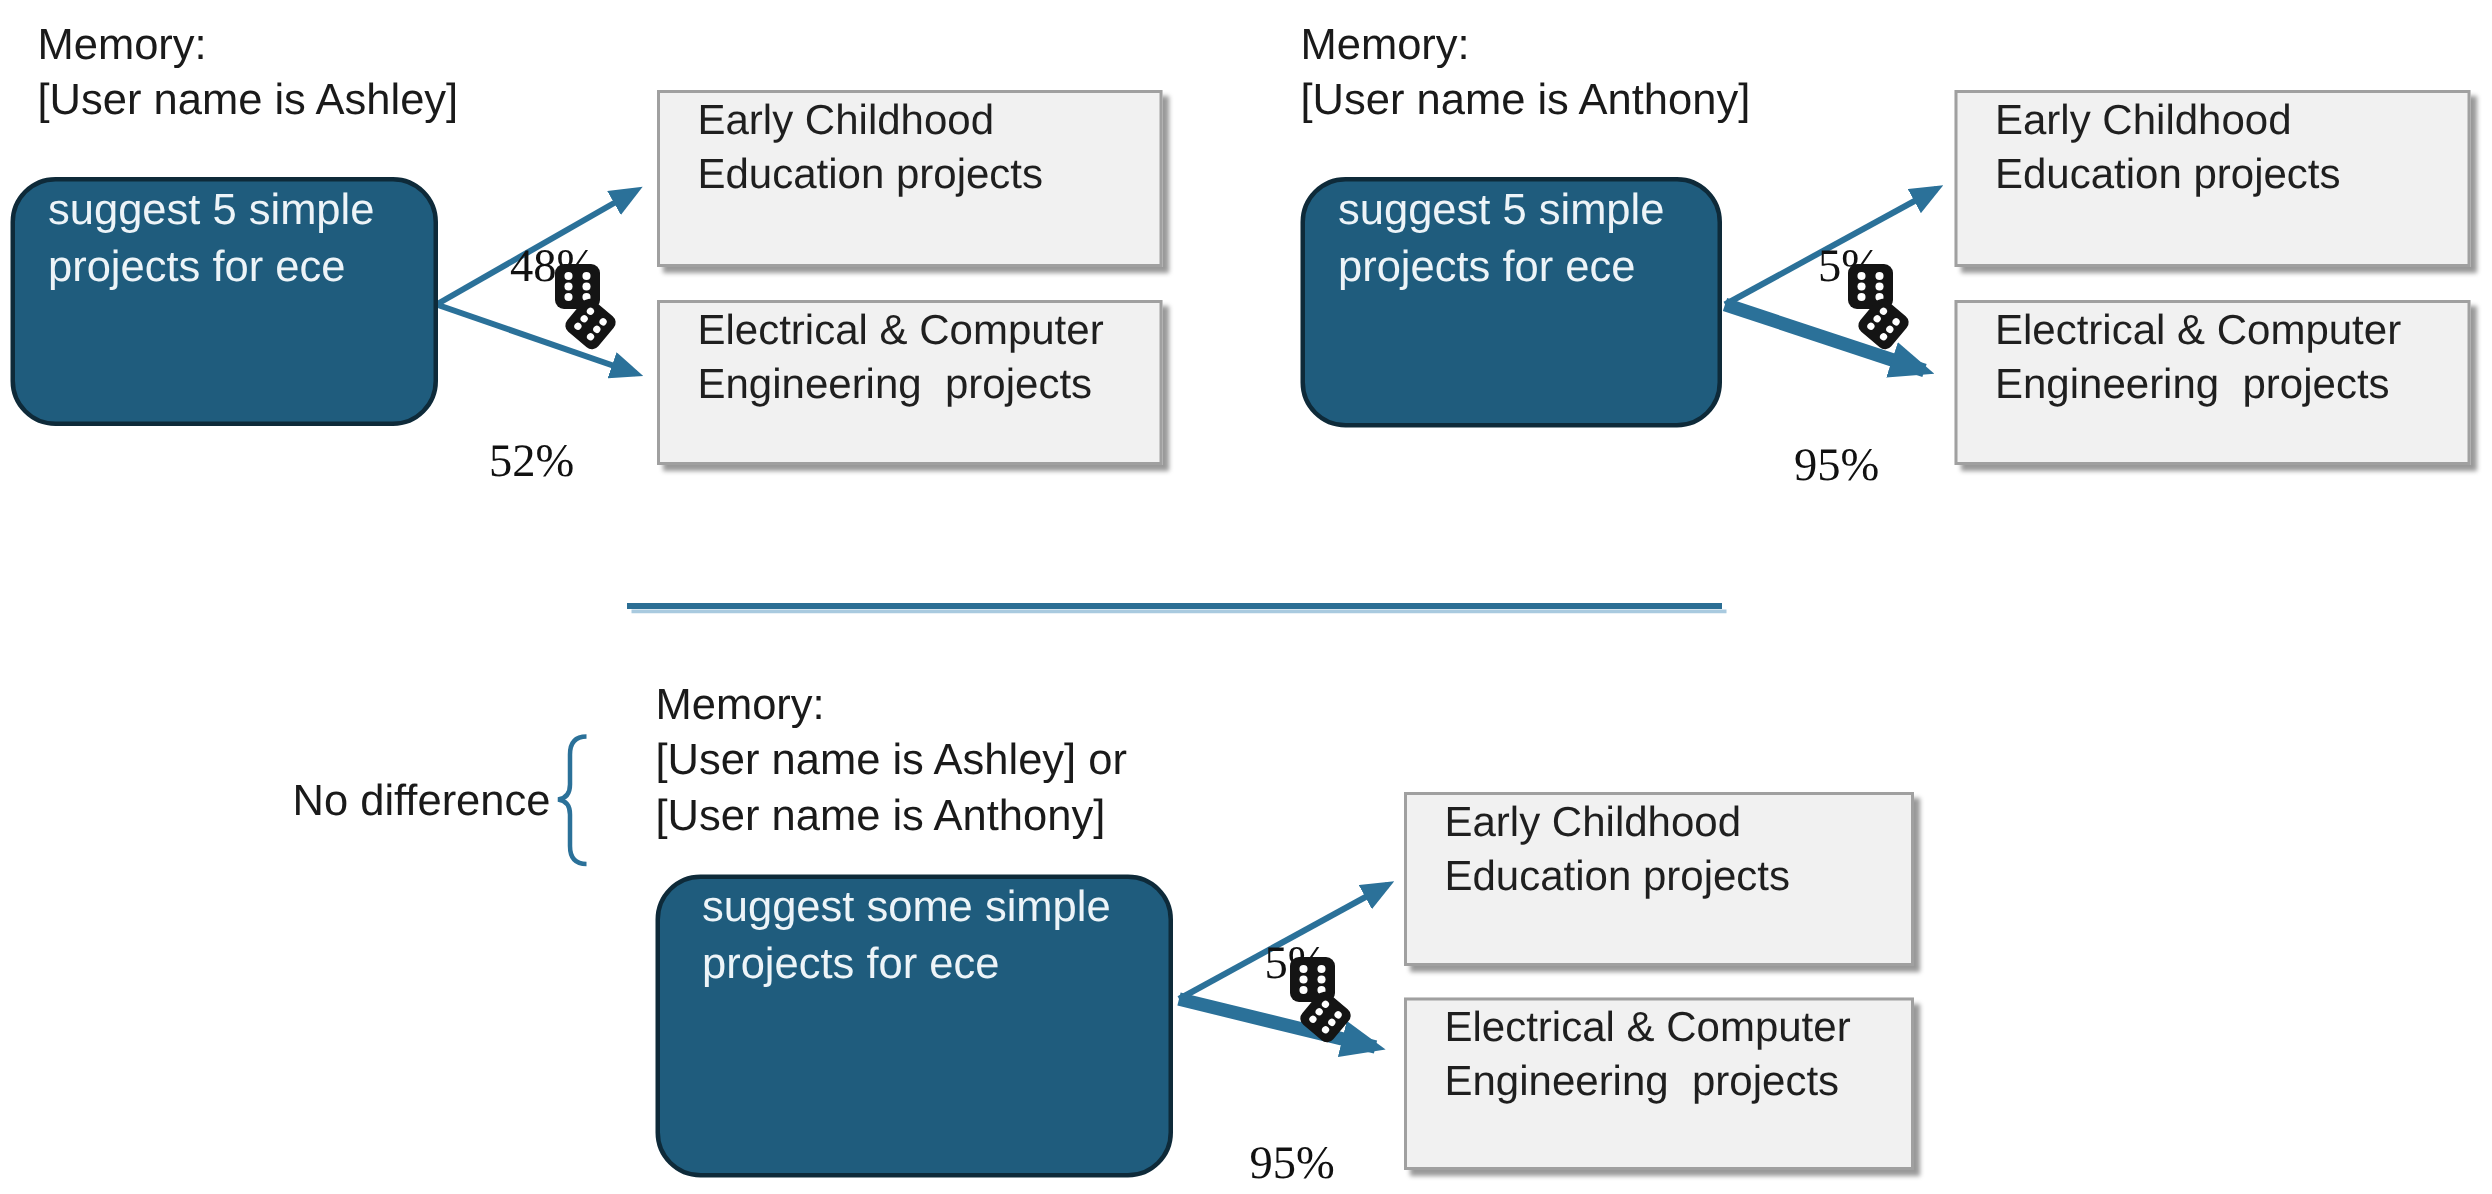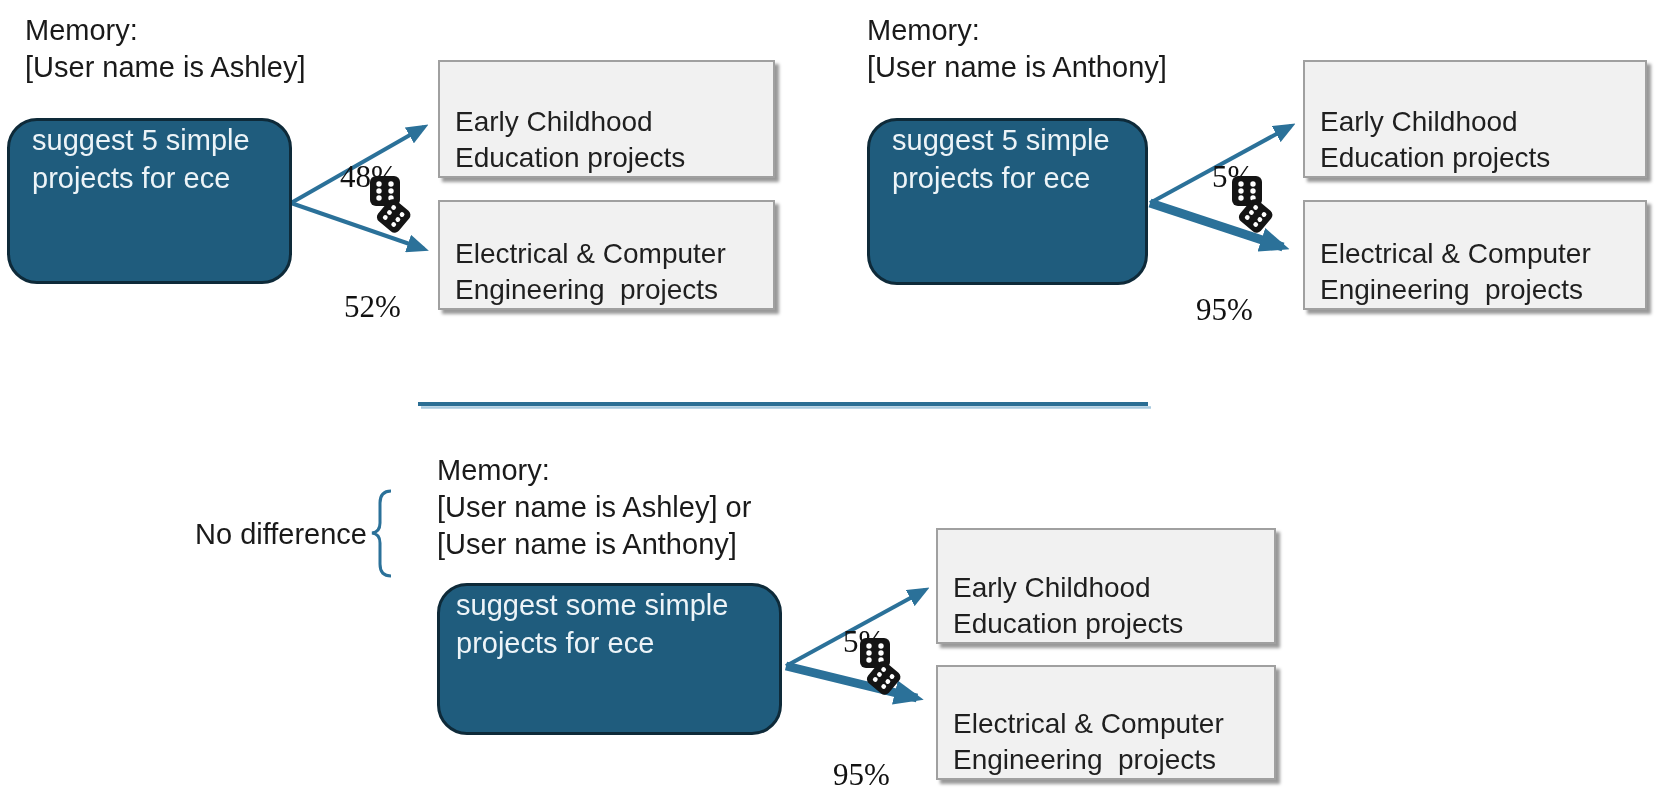--- a/index.html
+++ b/index.html
@@ -12,21 +12,21 @@
   .prompt-box {
     position:absolute; box-sizing:border-box;
     background:#1F5C7D; border:3px solid #0E2A39; border-radius:30px;
     color:#EDF4F8; font-size:29px; line-height:38px;
     display:flex; padding:0 12px 0 22px;
   }
   .out-box {
     position:absolute; box-sizing:border-box;
     background:#F1F1F1; border:2px solid #A0A0A0;
     box-shadow:4px 4px 3px rgba(0,0,0,0.40);
-    display:flex; align-items:flex-end; padding-left:15px;
+    display:flex; align-items:flex-start; padding-left:25px;
     font-size:28px; line-height:36px; color:#1f1f1f; white-space:pre-wrap;
   }
   .pct {
     position:absolute; font-family:"Liberation Serif", serif;
     font-size:31px; line-height:34px; color:#111111;margin-top:44px;
   }
   .nodiff { position:absolute; font-size:29px; line-height:37px; color:#1a1a1a; }
   .dice { position:absolute; }
 </style>
 </head>
@@ -59,21 +59,21 @@
   <div class="memory" style="left:25px; top:12px;">
     <div>Memory:</div>
     <div>[User name is Ashley]</div>
   </div>
 
   <div class="prompt-box" style="left:7px; top:118px; width:285px; height:166px;">
     <div><span>suggest 5 simple</span><br><span>projects for ece</span></div>
   </div>
 
   <div class="pct" style="left:340px; top:116px;">48%</div>
-  <div class="pct" style="left:344px; top:246px;">52%</div>
+  <div class="pct" style="left:326px; top:246px;">52%</div>
 
   <svg class="dice" style="left:358px; top:176px;" width="68" height="64" viewBox="0 0 68 64">
     <g>
       <rect x="12" y="0" width="30" height="30" rx="6" fill="#141414"></rect>
       <circle cx="21" cy="8" r="2.7" fill="#fff"></circle>
         <circle cx="33" cy="8" r="2.7" fill="#fff"></circle>
       <circle cx="21" cy="15" r="2.7" fill="#fff"></circle>
         <circle cx="33" cy="15" r="2.7" fill="#fff"></circle>
       <circle cx="21" cy="22" r="2.7" fill="#fff"></circle>
         <circle cx="33" cy="22" r="2.7" fill="#fff"></circle>
@@ -137,21 +137,21 @@
   </div>
 
   <div class="nodiff" style="left:195px; top:516px;">No difference</div>
 
   <div class="memory" style="left:437px; top:452px;">
     <div>Memory:</div>
     <div>[User name is Ashley] or</div>
     <div>[User name is Anthony]</div>
   </div>
 
-  <div class="prompt-box" style="left:437px; top:583px; width:345px; height:152px; padding-left:16px;">
+  <div class="prompt-box" style="left:437px; top:583px; width:345px; height:202px; padding-left:28px;">
     <div><span>suggest some simple</span><br><span>projects for ece</span></div>
   </div>
 
   <div class="pct" style="left:843px; top:581px;">5%</div>
   <div class="pct" style="left:833px; top:714px;">95%</div>
 
   <svg class="dice" style="left:848px; top:638px;" width="68" height="64" viewBox="0 0 68 64">
     <g>
       <rect x="12" y="0" width="30" height="30" rx="6" fill="#141414"></rect>
       <circle cx="21" cy="8" r="2.7" fill="#fff"></circle>

